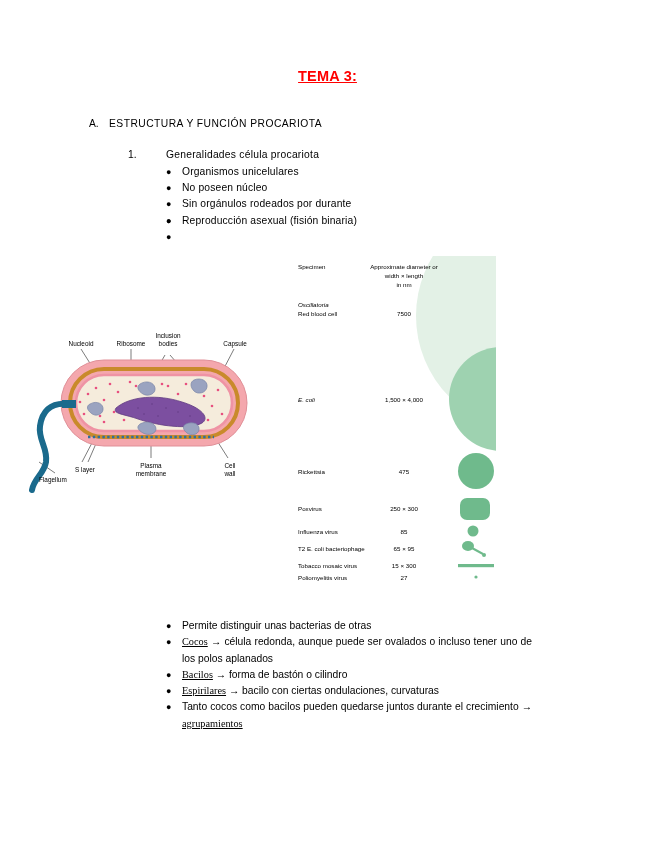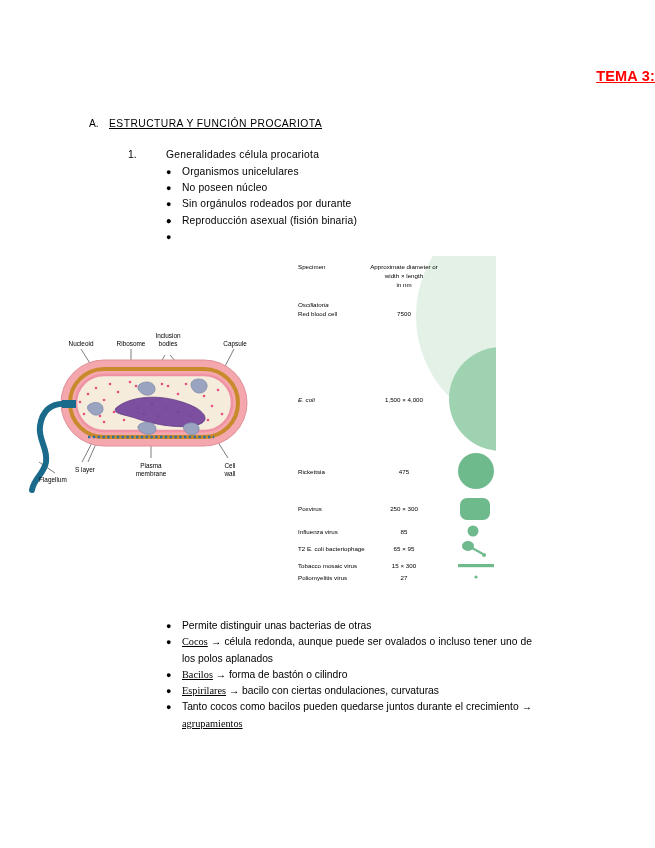--- a/index.html
+++ b/index.html
@@ -21,42 +21,41 @@
     width: 655px;
     height: 848px;
     background: #ffffff;
   }
 
   
   .doc-title {
     position: absolute;
     left: 0; top: 68px;
     width: 655px;
-    text-align: right;
+    text-align: center;
     font-size: 14.5px;
     font-weight: bold;
     color: #ff0000;
     text-decoration: underline;
     letter-spacing: 0.2px;
   }
 
   
   .section-a {
     position: absolute;
     left: 89px; top: 118px;
     width: 520px;
     font-size: 10.3px;
   }
   .section-a .marker {
     display: inline-block;
     width: 20px;
     font-weight: normal;
   }
   .section-a .stitle {
-    text-decoration: underline;
     letter-spacing: 0.45px;
     margin-top: 12px;
   }
 
   
   .item-1 {
     position: absolute;
     left: 128px; top: 149px;
     width: 480px;
     font-size: 10.3px;

